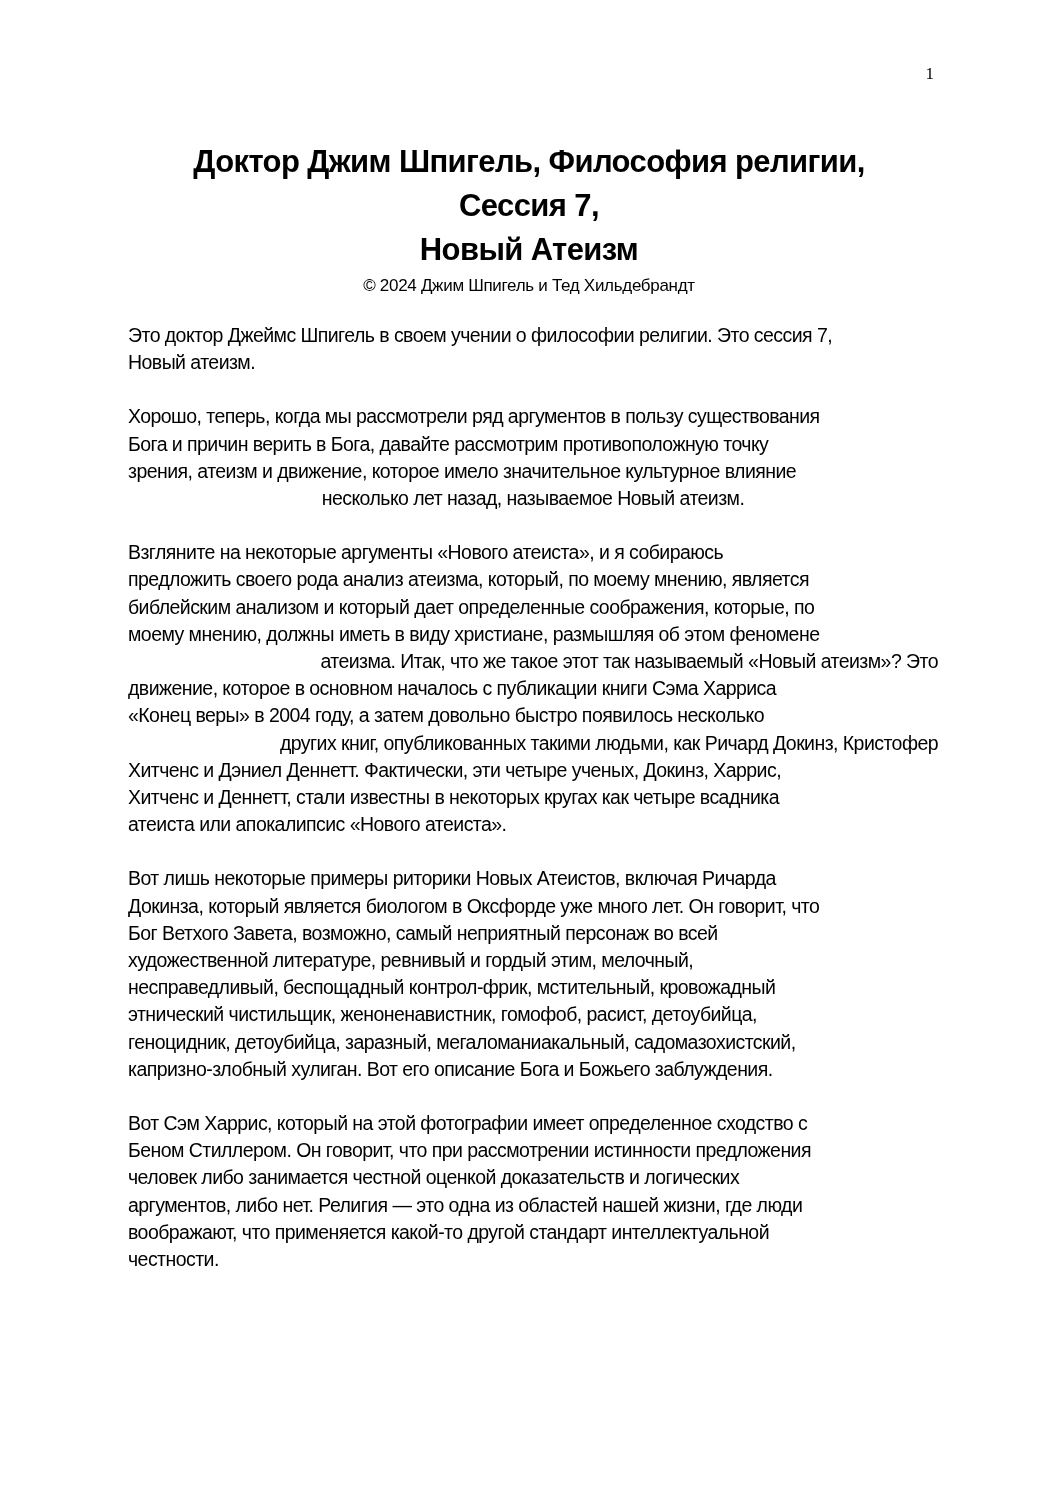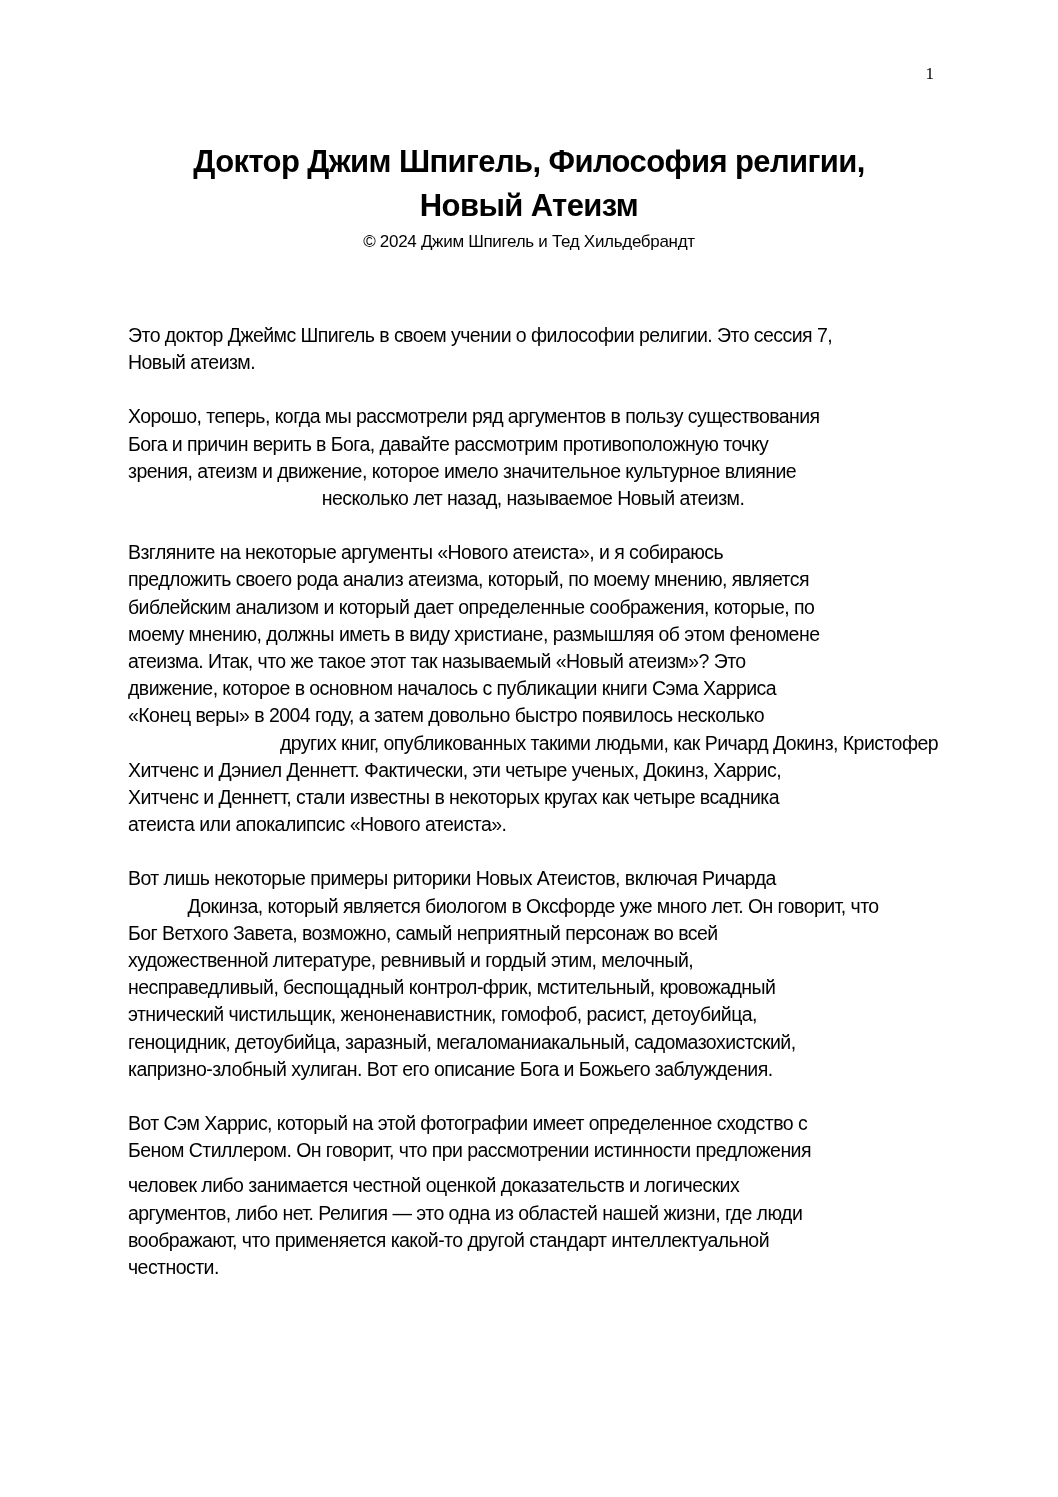--- a/index.html
+++ b/index.html
@@ -76,20 +76,21 @@
   </style>
 </head>
 <body>
 
 <div class="page">
 
   <div class="page-number">1</div>
 
   <div class="title-block">
     <div class="title-line" style="display: block;">Доктор Джим Шпигель, Философия религии,</div>
+    <div class="title-line" style="display: block;">Сессия 7,</div>
     <div class="title-line" style="display: block;">Новый Атеизм</div>
     <div class="copyright">© 2024 Джим Шпигель и Тед Хильдебрандт</div>
   </div>
 
   <div class="body-text">
 
     <div class="para">
       <span class="line" style="display: block;">Это доктор Джеймс Шпигель в своем учении о философии религии. Это сессия 7,</span>
       <span class="line" style="display: block;">Новый атеизм.</span>
     </div>
@@ -99,43 +100,43 @@
       <span class="line" style="display: block;">Бога и причин верить в Бога, давайте рассмотрим противоположную точку</span>
       <span class="line" style="display: block;">зрения, атеизм и движение, которое имело значительное культурное влияние</span>
       <span class="line" style="display: block; text-align: center;">несколько лет назад, называемое Новый атеизм.</span>
     </div>
 
     <div class="para">
       <span class="line" style="display: block;">Взгляните на некоторые аргументы «Нового атеиста», и я собираюсь</span>
       <span class="line" style="display: block;">предложить своего рода анализ атеизма, который, по моему мнению, является</span>
       <span class="line" style="display: block;">библейским анализом и который дает определенные соображения, которые, по</span>
       <span class="line" style="display: block;">моему мнению, должны иметь в виду христиане, размышляя об этом феномене</span>
-      <span class="line" style="display: block;">атеизма. Итак, что же такое этот так называемый «Новый атеизм»? Это</span>
+      <span class="line" style="display: block; text-align: right;">атеизма. Итак, что же такое этот так называемый «Новый атеизм»? Это</span>
       <span class="line" style="display: block;">движение, которое в основном началось с публикации книги Сэма Харриса</span>
       <span class="line" style="display: block;">«Конец веры» в 2004 году, а затем довольно быстро появилось несколько</span>
       <span class="line" style="display: block; text-align: right;">других книг, опубликованных такими людьми, как Ричард Докинз, Кристофер</span>
       <span class="line" style="display: block;">Хитченс и Дэниел Деннетт. Фактически, эти четыре ученых, Докинз, Харрис,</span>
       <span class="line" style="display: block;">Хитченс и Деннетт, стали известны в некоторых кругах как четыре всадника</span>
       <span class="line" style="display: block;">атеиста или апокалипсис «Нового атеиста».</span>
     </div>
 
     <div class="para">
       <span class="line" style="display: block;">Вот лишь некоторые примеры риторики Новых Атеистов, включая Ричарда</span>
-      <span class="line" style="display: block; text-align: center;">Докинза, который является биологом в Оксфорде уже много лет. Он говорит, что</span>
+      <span class="line" style="display: block;">Докинза, который является биологом в Оксфорде уже много лет. Он говорит, что</span>
       <span class="line" style="display: block;">Бог Ветхого Завета, возможно, самый неприятный персонаж во всей</span>
       <span class="line" style="display: block;">художественной литературе, ревнивый и гордый этим, мелочный,</span>
       <span class="line" style="display: block;">несправедливый, беспощадный контрол-фрик, мстительный, кровожадный</span>
       <span class="line" style="display: block;">этнический чистильщик, женоненавистник, гомофоб, расист, детоубийца,</span>
       <span class="line" style="display: block;">геноцидник, детоубийца, заразный, мегаломаниакальный, садомазохистский,</span>
       <span class="line" style="display: block;">капризно-злобный хулиган. Вот его описание Бога и Божьего заблуждения.</span>
     </div>
 
     <div class="para">
       <span class="line" style="display: block;">Вот Сэм Харрис, который на этой фотографии имеет определенное сходство с</span>
       <span class="line" style="display: block;">Беном Стиллером. Он говорит, что при рассмотрении истинности предложения</span>
-      <span class="line" style="display: block; margin-top: 8px;">человек либо занимается честной оценкой доказательств и логических</span>
+      <span class="line" style="display: block;">человек либо занимается честной оценкой доказательств и логических</span>
       <span class="line" style="display: block;">аргументов, либо нет. Религия — это одна из областей нашей жизни, где люди</span>
       <span class="line" style="display: block;">воображают, что применяется какой-то другой стандарт интеллектуальной</span>
       <span class="line" style="display: block;">честности.</span>
     </div>
 
   </div>
 </div>
 
 </body></html>

